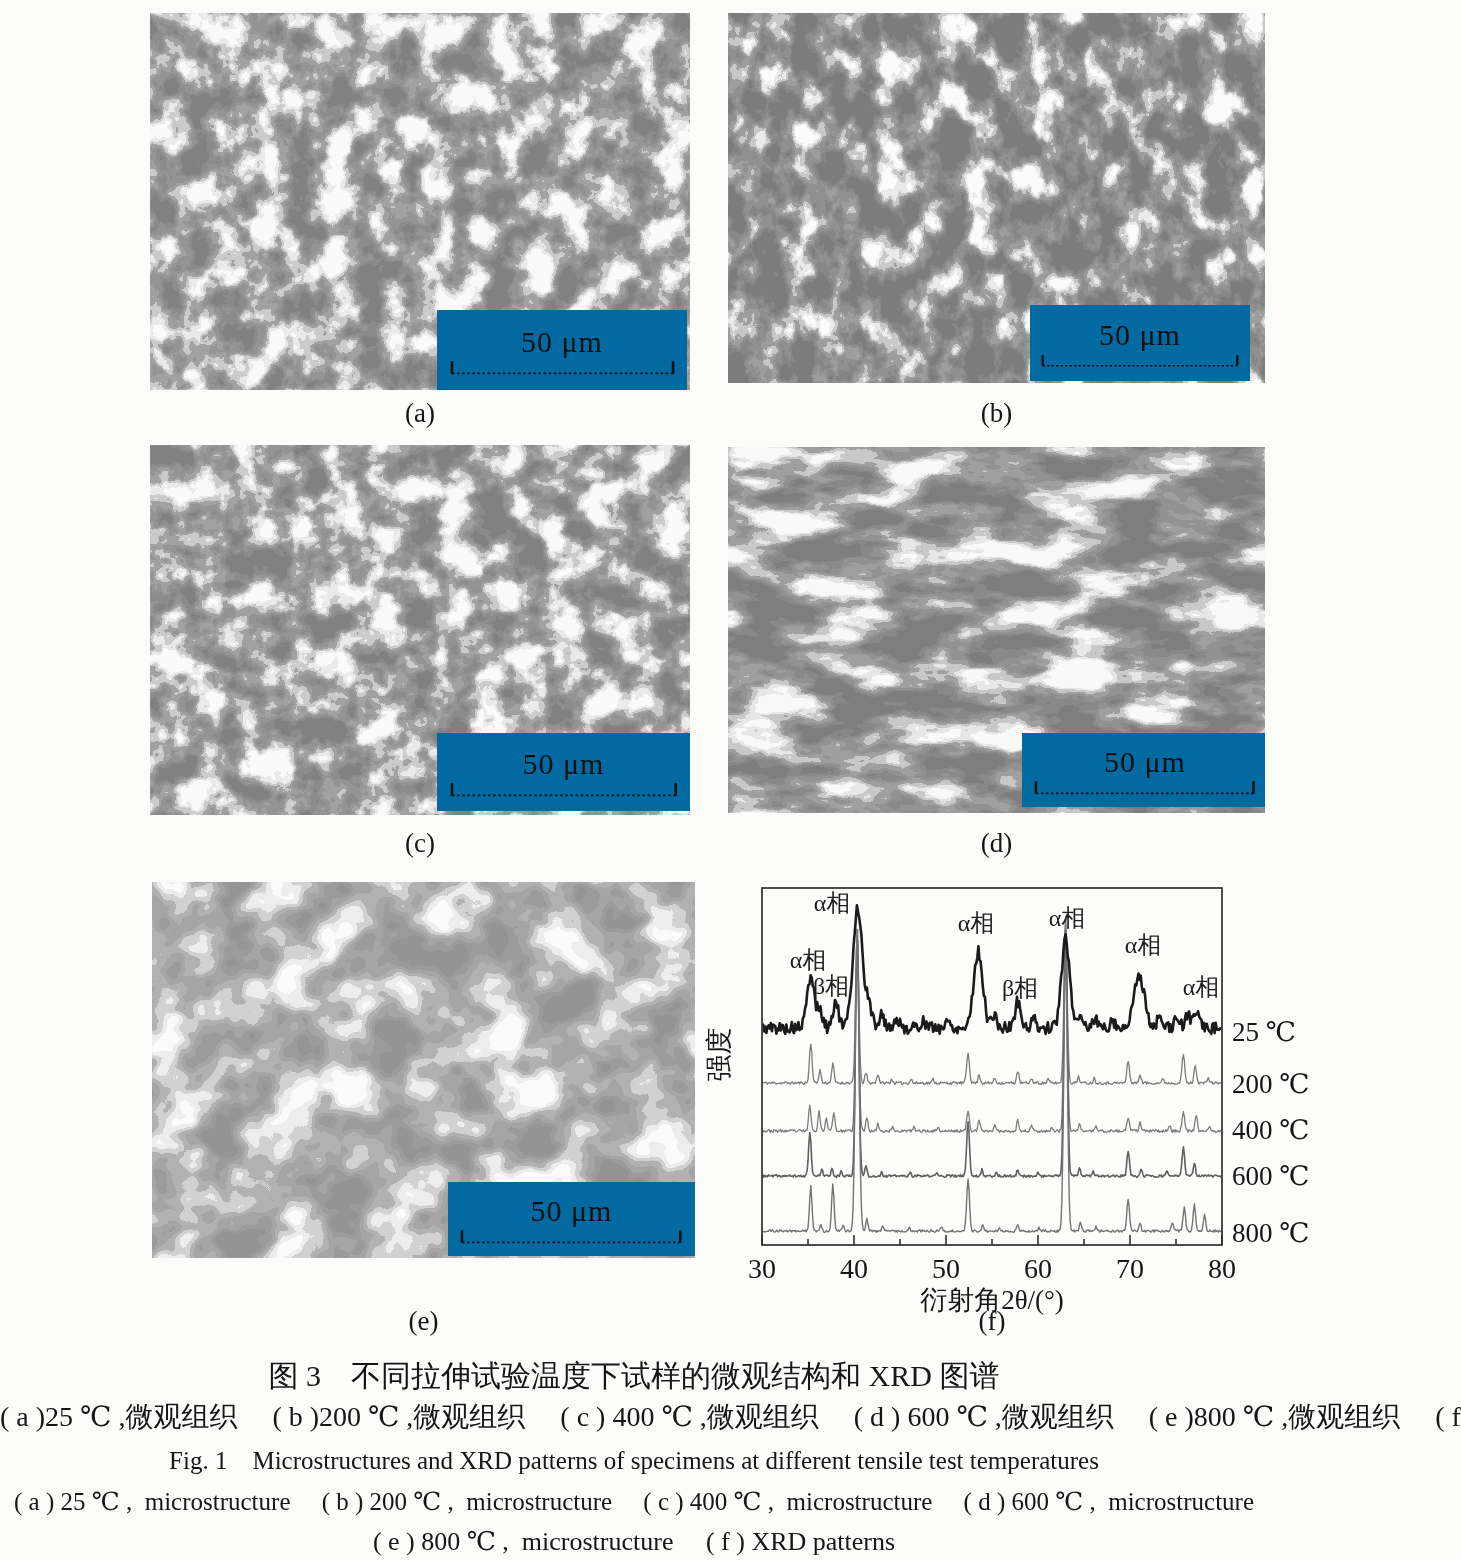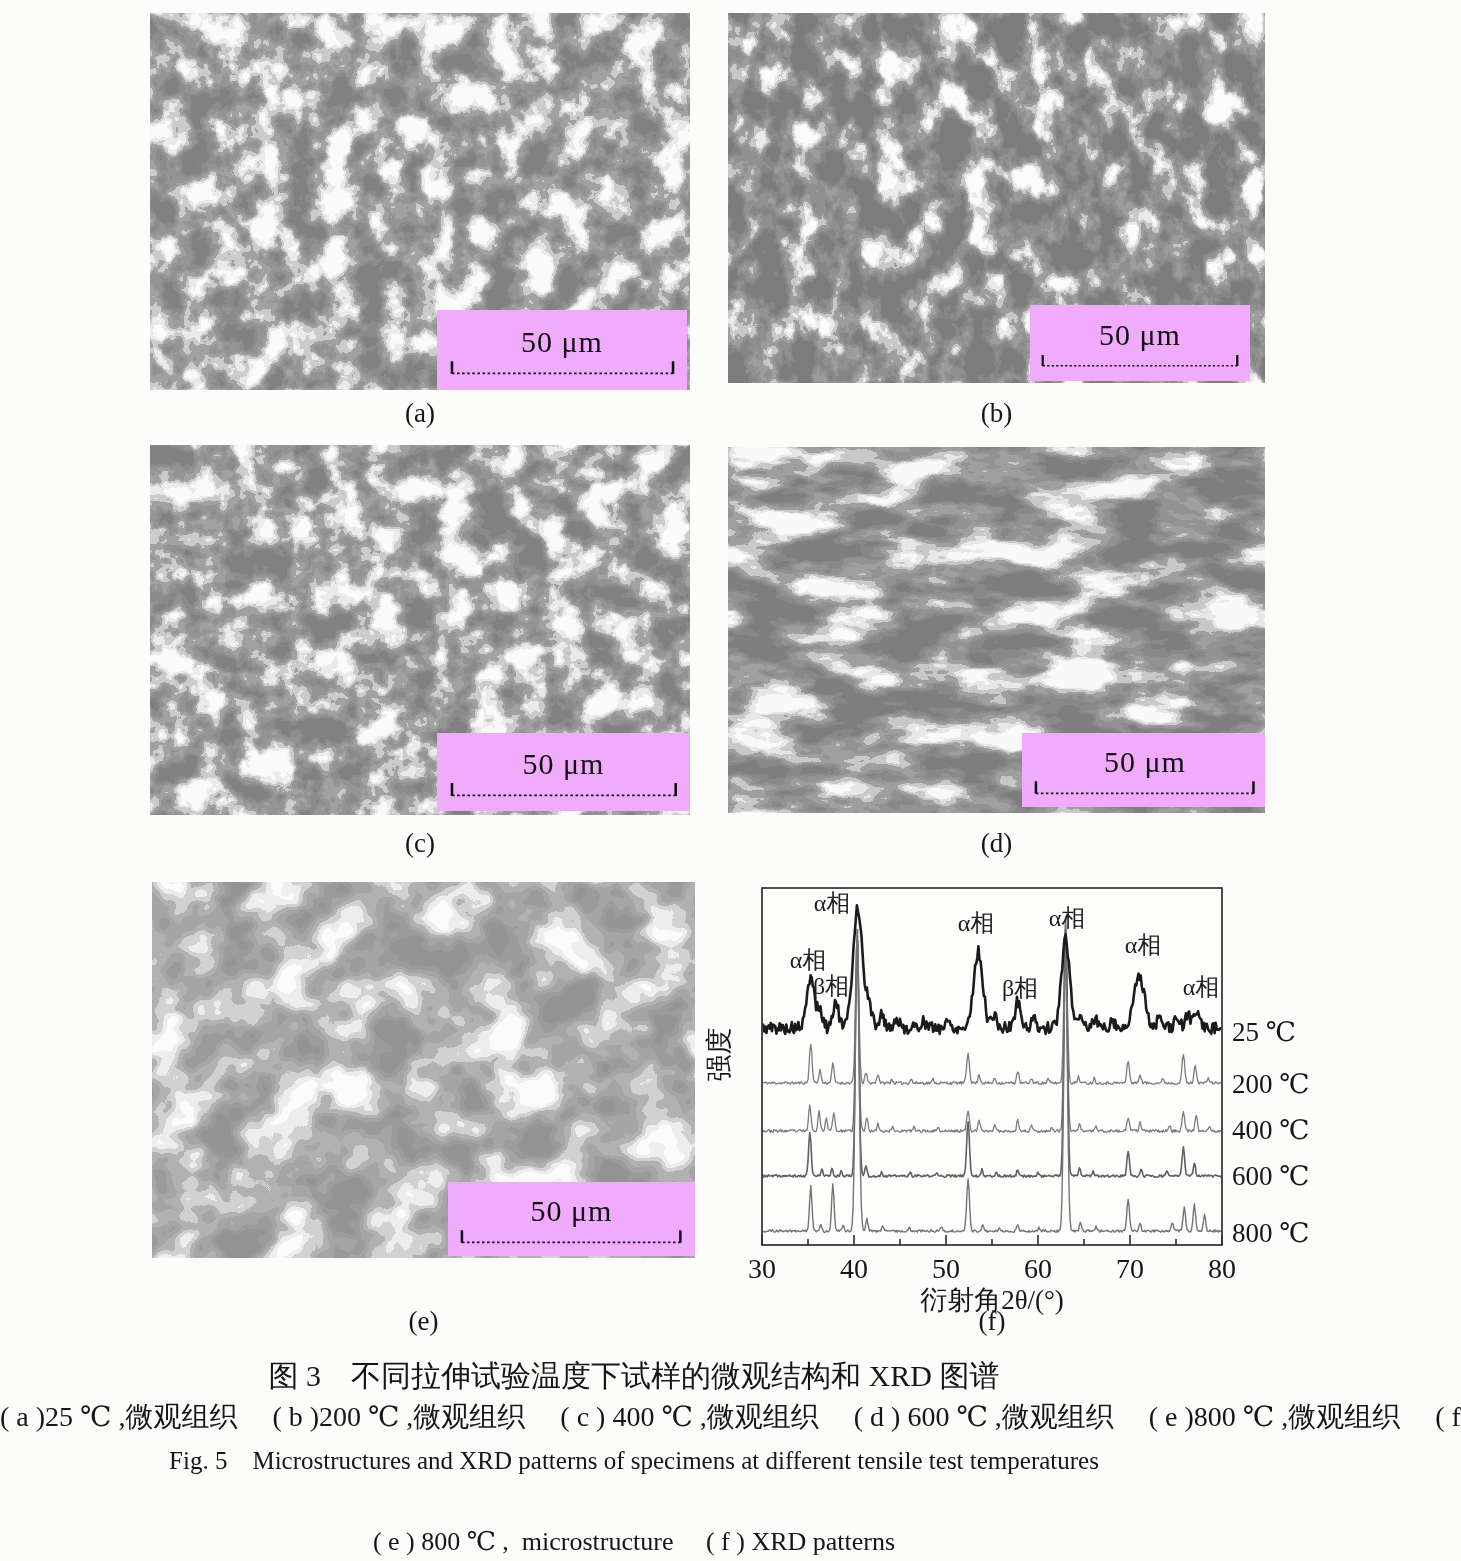--- a/index.html
+++ b/index.html
@@ -3,21 +3,21 @@
 <meta charset="utf-8">
 <style>
   html,body{margin:0;padding:0;background:#ffffff;}
   .page{
     position:relative;width:1461px;height:1561px;background:#fcfcfb;overflow:hidden;
     font-family:"Liberation Serif","DejaVu Serif",serif;color:#1a1a1a;
   }
   .sem{position:absolute;margin:0;background:#8a8a8a;overflow:hidden;}
   .sem svg.tex{position:absolute;left:0;top:0;width:100%;height:100%;display:block;}
   .sbar{
-    position:absolute;background:#f0abfc;display:flex;flex-direction:column;
+    position:absolute;background:#0369a1;display:flex;flex-direction:column;
     align-items:center;justify-content:center;gap:1px;
   }
   .sbar-t{font-size:30px;letter-spacing:1px;color:#111;line-height:1.1;}
   .bracket{width:90%;height:17px;display:block;}
   .plabel{position:absolute;text-align:center;font-size:27px;color:#151515;}
   .xrd{position:absolute;left:700px;top:880px;width:620px;height:440px;}
   .xrd svg{width:100%;height:100%;display:block;}
   .cap{position:absolute;left:0;width:1268px;text-align:center;white-space:pre;color:#161616;}
   .cap-zh-title{top:1356px;font-size:30px;}
   .cap-zh-sub{top:1398px;font-size:28px;}
@@ -232,16 +232,17 @@
         <text x="1020" y="996" text-anchor="middle" font-size="24" fill="#1e1e1e" font-family="&quot;Liberation Serif&quot;,&quot;DejaVu Serif&quot;,serif">β相</text>
         <text x="1067" y="926" text-anchor="middle" font-size="24" fill="#1e1e1e" font-family="&quot;Liberation Serif&quot;,&quot;DejaVu Serif&quot;,serif">α相</text>
         <text x="1143" y="953" text-anchor="middle" font-size="24" fill="#1e1e1e" font-family="&quot;Liberation Serif&quot;,&quot;DejaVu Serif&quot;,serif">α相</text>
         <text x="1201" y="995" text-anchor="middle" font-size="24" fill="#1e1e1e" font-family="&quot;Liberation Serif&quot;,&quot;DejaVu Serif&quot;,serif">α相</text>
       </svg>
   </div>
   <div class="plabel" style="left:762px;top:1306px;width:460px">(f)</div>
 
   <div class="cap cap-zh-title">图 3　不同拉伸试验温度下试样的微观结构和 XRD 图谱</div>
   <div class="cap cap-zh-sub">( a )25 ℃ ,微观组织　 ( b )200 ℃ ,微观组织　 ( c ) 400 ℃ ,微观组织　 ( d ) 600 ℃ ,微观组织　 ( e )800 ℃ ,微观组织　 ( f )XRD 图谱</div>
-  <div class="cap cap-en-title">Fig. 5　Microstructures and XRD patterns of specimens at different tensile test temperatures</div>
+  <div class="cap cap-en-title">Fig. 1　Microstructures and XRD patterns of specimens at different tensile test temperatures</div>
+  <div class="cap cap-en-1">( a ) 25 ℃ ,  microstructure　 ( b ) 200 ℃ ,  microstructure　 ( c ) 400 ℃ ,  microstructure　 ( d ) 600 ℃ ,  microstructure</div>
   <div class="cap cap-en-2">( e ) 800 ℃ ,  microstructure　 ( f ) XRD patterns</div>
 
 </div>
 
 </body></html>

